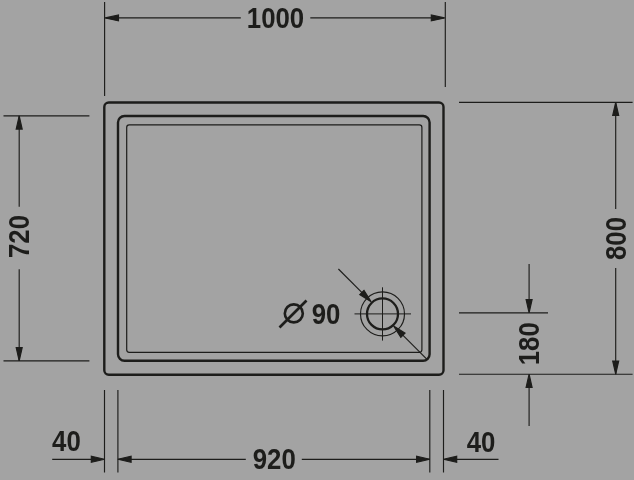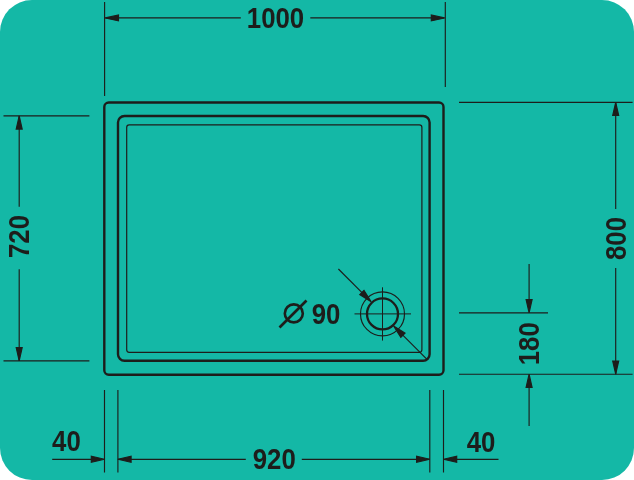--- a/index.html
+++ b/index.html
@@ -1,16 +1,16 @@
 <!DOCTYPE html>
 <html><head>
 <meta charset="utf-8">
 <style>
   html,body{margin:0;padding:0;background:#ffffff;}
-  .page{width:634px;height:480px;position:relative;background:#14b8a6;overflow:hidden;border-radius:32px;}
+  .page{width:634px;height:480px;position:relative;background:#a3a3a3;overflow:hidden;}
   svg text{font-family:"Liberation Sans",sans-serif;font-weight:bold;fill:#1d1d1b;}
 </style>
 </head>
 <body>
 <div class="page">
 <svg width="634" height="480" viewBox="0 0 634 480" xmlns="http://www.w3.org/2000/svg">
 <defs>
   <path id="arr" d="M0,0 L-13.2,-3 L-13.2,3 Z" fill="#1d1d1b"></path>
 </defs>
 <g stroke="#1d1d1b" fill="none" stroke-width="1.15" stroke-linecap="butt">

